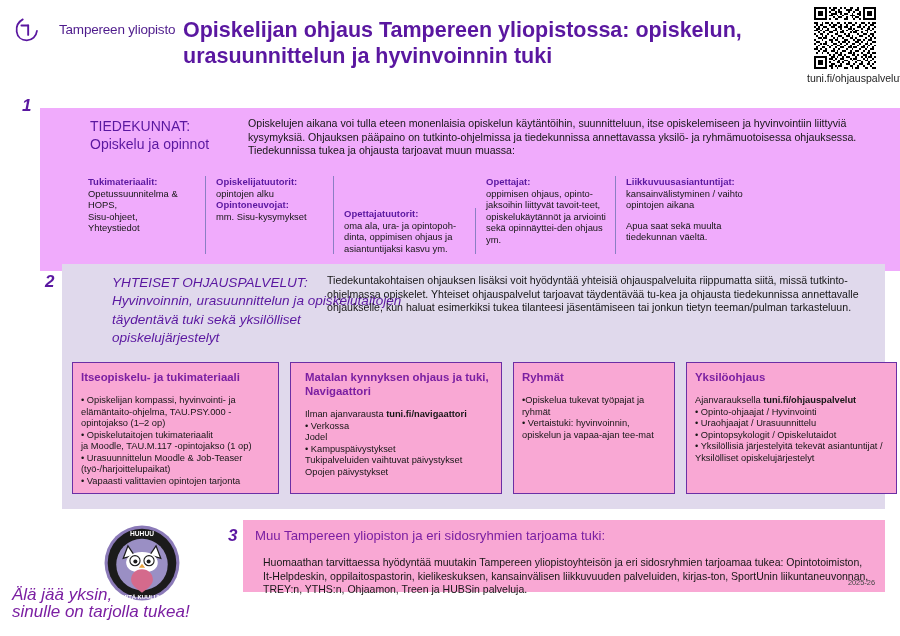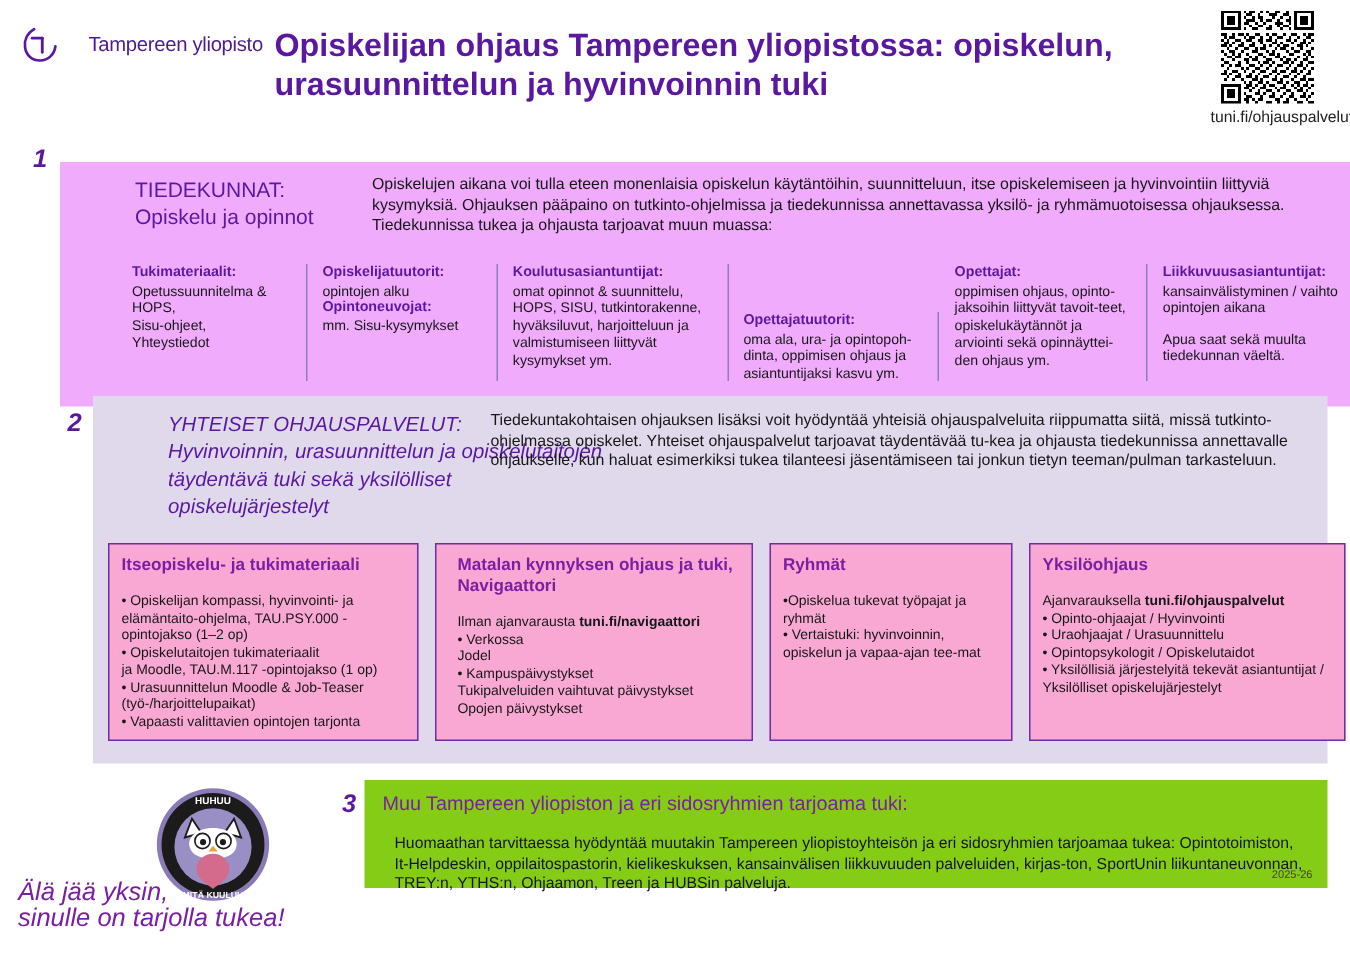--- a/index.html
+++ b/index.html
@@ -62,21 +62,21 @@
   .box h4 { color:#7b1fa2; font-size:11.4px; line-height:14px; font-weight:bold;
     margin-bottom:11px; }
   .box .bodytxt b { color:#161616; }
   .b1 { width:207px; height:132px; }
   .b2 { width:212px; height:132px;padding-left:14px; }
   .b3 { width:162px; height:132px; }
   .b4 { width:211px; height:132px; }
 
   
   .sec3 { position:absolute; left:243px; top:520px; width:642px; height:72px;
-    background:#84cc16; }
+    background:#f9a8d4; }
   .sec3-head { position:absolute; left:12px; top:8px; font-size:13.2px;
     color:#7b1fa2; }
   .sec3-body { position:absolute; left:20px; top:36px; width:610px;
     font-size:10.5px; line-height:13.6px; color:#161616; }
   .year { position:absolute; right:10px; bottom:5px; font-size:7.4px; color:#444; }
 
   
   .owl { position:absolute; left:103px; top:524px; width:78px; height:78px; }
   .slogan { position:absolute; left:12px; top:586px; width:215px;
     font-size:17px; line-height:17px; font-style:italic; color:#7b1fa2; }
@@ -396,24 +396,20 @@
         <span style="white-space:pre-line;">Opetussuunnitelma &amp; HOPS,
 Sisu-ohjeet,
 Yhteystiedot</span>
       </div>
       <div class="col c2">
         <b>Opiskelijatuutorit:</b>
         <span>opintojen alku</span>
         <b>Opintoneuvojat:</b>
         <span>mm. Sisu-kysymykset</span>
       </div>
-      <div class="col c3">
-        <b>Koulutusasiantuntijat:</b>
-        <span>omat opinnot &amp; suunnittelu, HOPS, SISU, tutkintorakenne, hyväksiluvut, harjoitteluun ja valmistumiseen  liittyvät kysymykset ym.</span>
-      </div>
       <div class="col c4">
         <b>Opettajatuutorit:</b>
         <span>oma ala, ura- ja opintopoh-dinta, oppimisen ohjaus ja asiantuntijaksi kasvu ym.</span>
       </div>
       <div class="col c5">
         <b>Opettajat:</b>
         <span>oppimisen ohjaus, opinto-jaksoihin liittyvät tavoit-teet, opiskelukäytännöt ja arviointi sekä opinnäyttei-den ohjaus ym.</span>
       </div>
       <div class="col c6">
         <b>Liikkuvuusasiantuntijat:</b>

